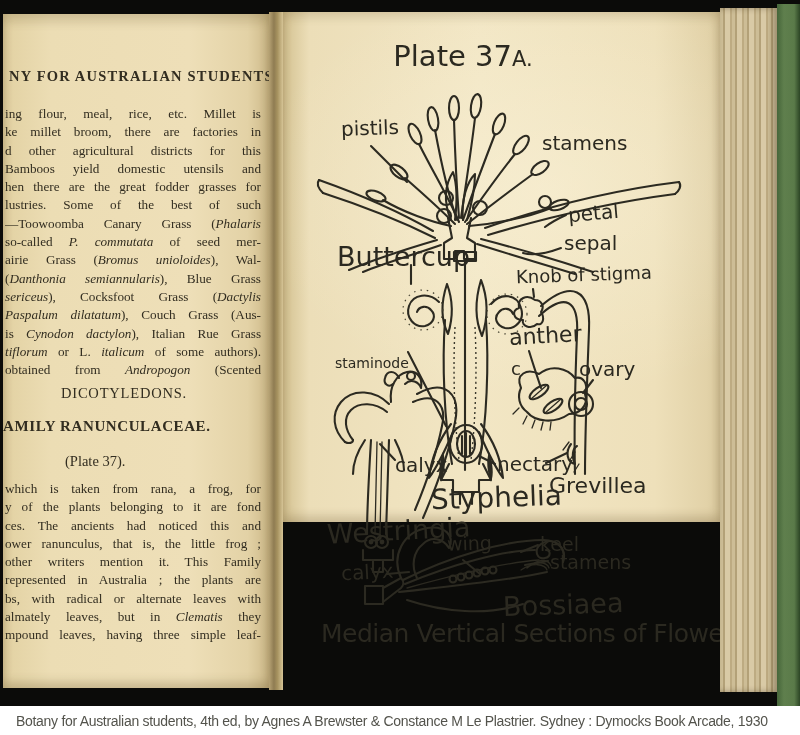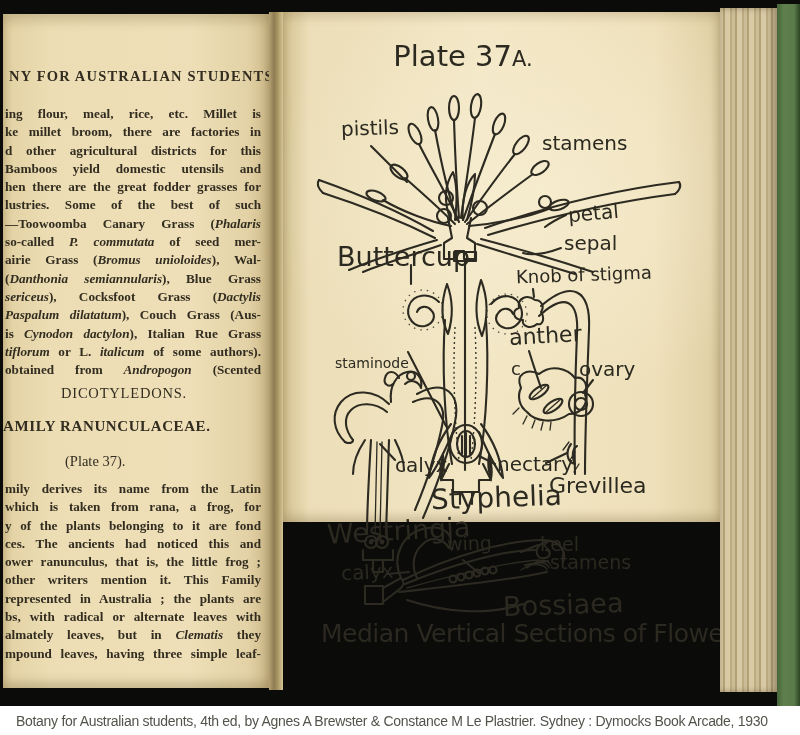--- a/index.html
+++ b/index.html
@@ -10,21 +10,21 @@
   
   .left-page{position:absolute;left:3px;top:14px;width:266px;height:674px;
     background:linear-gradient(90deg,#e2d1a2 0%,#ecddb4 18%,#eedfb8 70%,#e3d2a6 92%,#cdb989 100%);
     box-shadow:inset 0 -6px 10px rgba(90,70,30,.25), inset 0 8px 10px rgba(90,70,30,.18);}
   .gutter{position:absolute;left:269px;top:12px;width:14px;height:678px;
     background:linear-gradient(90deg,#b6a274 0%,#8f7c52 35%,#a6925f 60%,#d6c496 100%);}
   .serif{font-family:"Liberation Serif",serif;color:#322d20;}
   .running-head{position:absolute;left:6px;top:54px;width:250px;font-size:14.5px;font-weight:bold;
     letter-spacing:1.2px;white-space:nowrap;}
   .para{position:absolute;left:2px;width:256px;font-size:13.2px;line-height:18.3px;}
-  .para .tline{text-align:justify;text-align-last:justify;height:18.3px;overflow:hidden;font-weight:bold;}
+  .para .tline{text-align:justify;text-align-last:justify;height:18.3px;overflow:hidden;}
   .it{font-style:italic;}
   .h-dicots{position:absolute;left:58px;top:371px;font-size:14.5px;letter-spacing:.8px;}
   .h-family{position:absolute;left:0px;top:404px;font-size:15px;font-weight:bold;letter-spacing:.6px;}
   .h-plate{position:absolute;left:62px;top:439px;font-size:14.5px;}
 
   
   .right-page{position:absolute;left:283px;top:12px;width:437px;height:510px;
     background:
       radial-gradient(ellipse 420px 300px at 60% 35%, rgba(255,250,230,.35), rgba(0,0,0,0) 70%),
       linear-gradient(90deg,#d3c190 0%,#ecdeb8 6%,#f2e6c4 45%,#eee0ba 85%,#e2d2a8 97%,#d8c79c 100%);
@@ -73,21 +73,20 @@
         <div class="tline"><span class="it">sericeus</span><span>), Cocksfoot Grass (</span><span class="it">Dactylis</span></div>
         <div class="tline"><span class="it">Paspalum dilatatum</span><span>), Couch Grass (Aus-</span></div>
         <div class="tline"><span>is </span><span class="it">Cynodon dactylon</span><span>), Italian Rue Grass</span></div>
         <div class="tline"><span class="it">tiflorum</span><span> or L. </span><span class="it">italicum</span><span> of some authors).</span></div>
         <div class="tline"><span>obtained from </span><span class="it">Andropogon</span><span> (Scented</span></div>
       </div>
     <div class="serif h-dicots">DICOTYLEDONS.</div>
     <div class="serif h-family">AMILY RANUNCULACEAE.</div>
     <div class="serif h-plate">(Plate 37).</div>
     <div class="serif para" style="top:466px;">
-        <div class="tline"><span>mily derives its name from the Latin</span></div>
         <div class="tline"><span>which is taken from rana, a frog, for</span></div>
         <div class="tline"><span>y of the plants belonging to it are fond</span></div>
         <div class="tline"><span>ces.  The ancients had noticed this and</span></div>
         <div class="tline"><span>ower ranunculus, that is, the little frog ;</span></div>
         <div class="tline"><span>other writers mention it.  This Family</span></div>
         <div class="tline"><span>represented in Australia ;  the plants are</span></div>
         <div class="tline"><span>bs, with radical or alternate leaves with</span></div>
         <div class="tline"><span>almately leaves, but in </span><span class="it">Clematis</span><span> they</span></div>
         <div class="tline"><span>mpound leaves, having three simple leaf-</span></div>
       </div>

